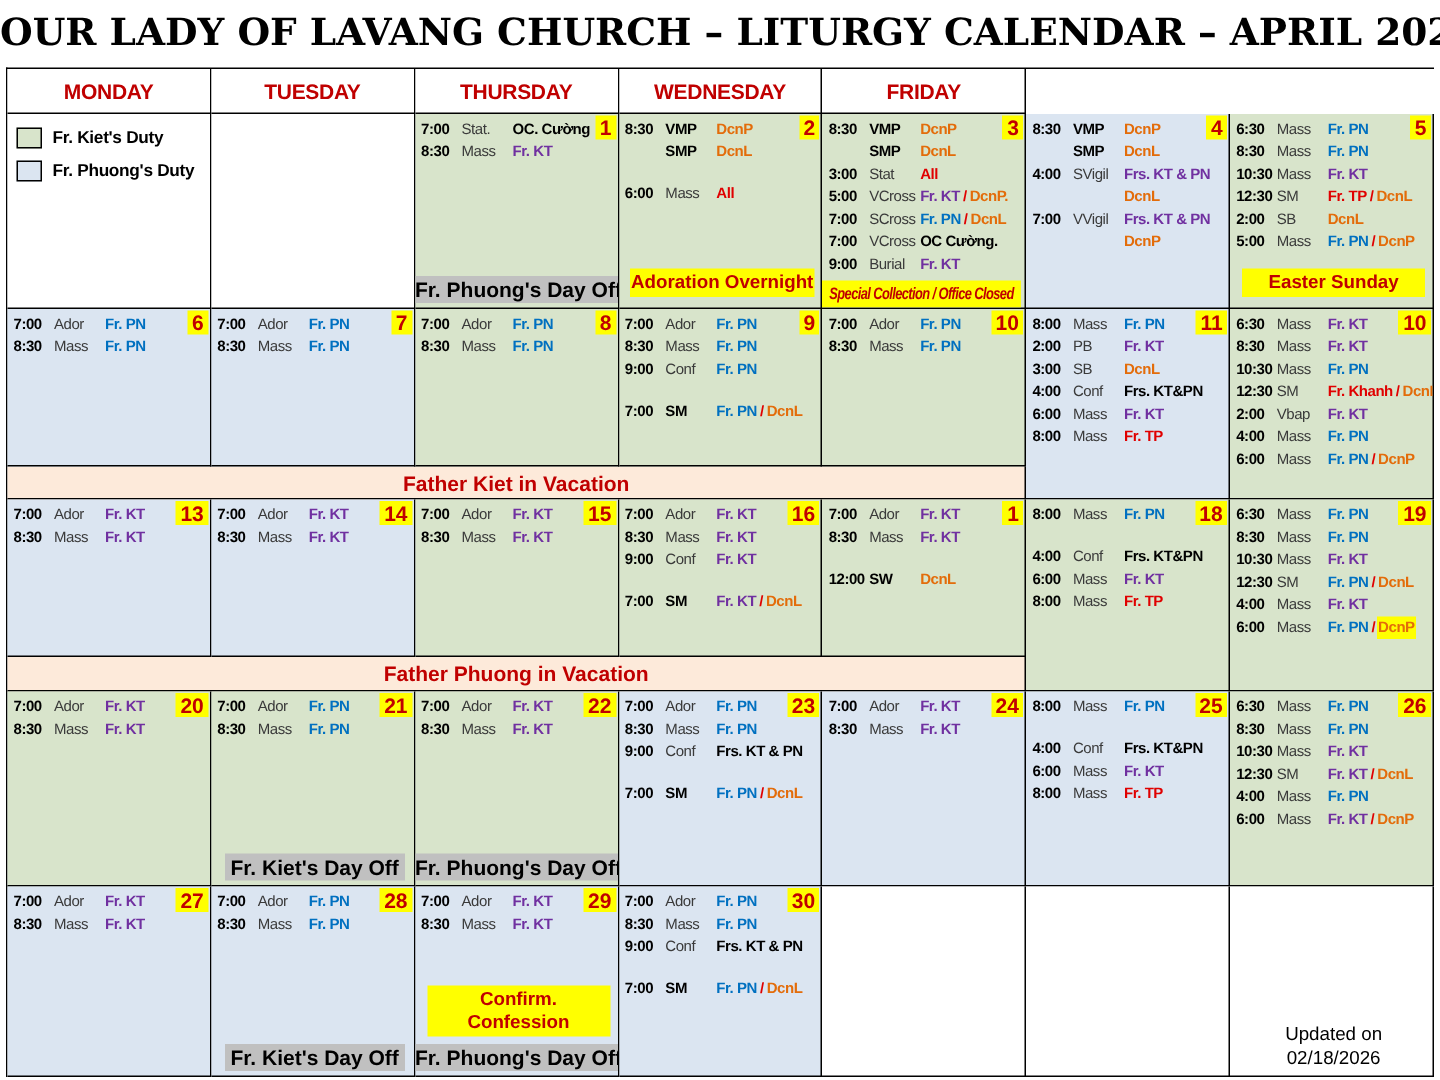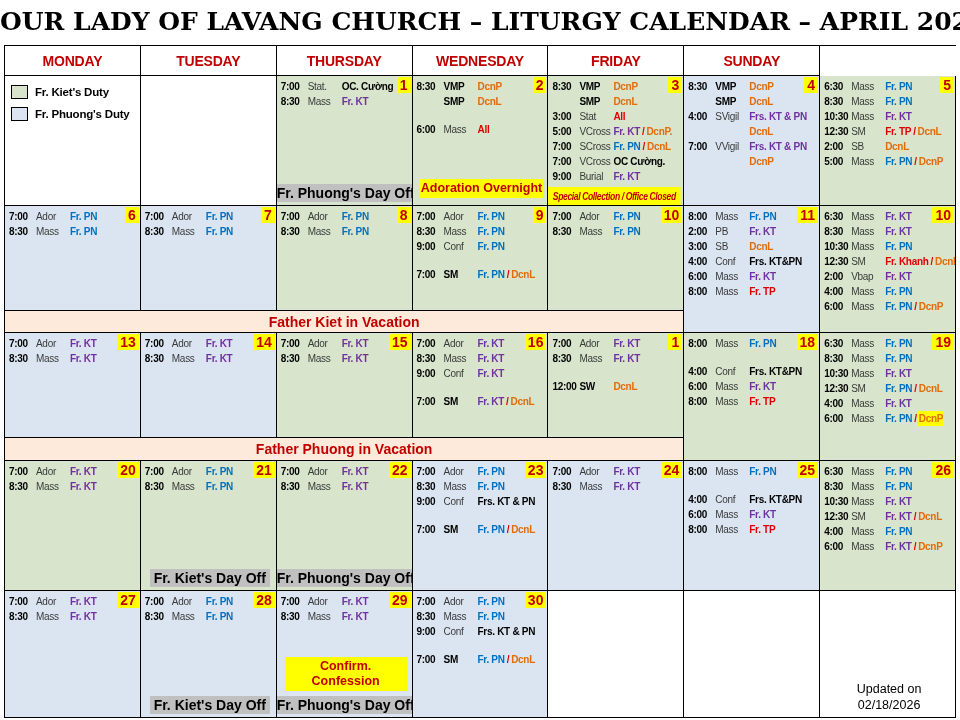--- a/index.html
+++ b/index.html
@@ -98,21 +98,20 @@
 
 <div class="title">OUR LADY OF LAVANG CHURCH – LITURGY CALENDAR – APRIL 2026</div>
 
 <div class="calendar">
   <div class="day-header-row">
       <div class="day-header">MONDAY</div>
       <div class="day-header">TUESDAY</div>
       <div class="day-header">THURSDAY</div>
       <div class="day-header">WEDNESDAY</div>
       <div class="day-header">FRIDAY</div>
-      <div class="day-header">SUNDAY</div>
     </div>
   <div>
       <div class="week" style="height: 130px;">
         <div class="cell" style="grid-area: 1 / 1;">
           <div class="legend">
             <div class="legend-item">
               <span class="legend-swatch bg-kiet"></span>
               <span class="legend-label">Fr. Kiet's Duty</span>
             </div>
             <div class="legend-item">
@@ -277,20 +276,23 @@
               <span class="ev-name" style="color: rgb(227, 108, 10);">DcnL</span>
             </div>
             <div class="event-line">
               <span class="ev-time">5:00</span>
               <span class="ev-label">Mass</span>
               <span class="ev-name" style="color: rgb(0, 112, 192);">Fr. PN</span>
               <span class="ev-name" style="color: rgb(224, 0, 0);">/</span>
               <span class="ev-name" style="color: rgb(227, 108, 10);">DcnP</span>
             </div>
           </div>
+          <div class="notes">
+            <div class="note-yellow-red">Easter Sunday</div>
+          </div>
         </div>
       </div>
       <div class="week" style="height: 127px; grid-template-rows: 1fr 22px;">
         <div class="cell bg-phuong" style="grid-area: 1 / 1;">
           <span class="day-num">6</span>
           <div class="events">
             <div class="event-line">
               <span class="ev-time">7:00</span>
               <span class="ev-label">Ador</span>
               <span class="ev-name" style="color: rgb(0, 112, 192);">Fr. PN</span>

